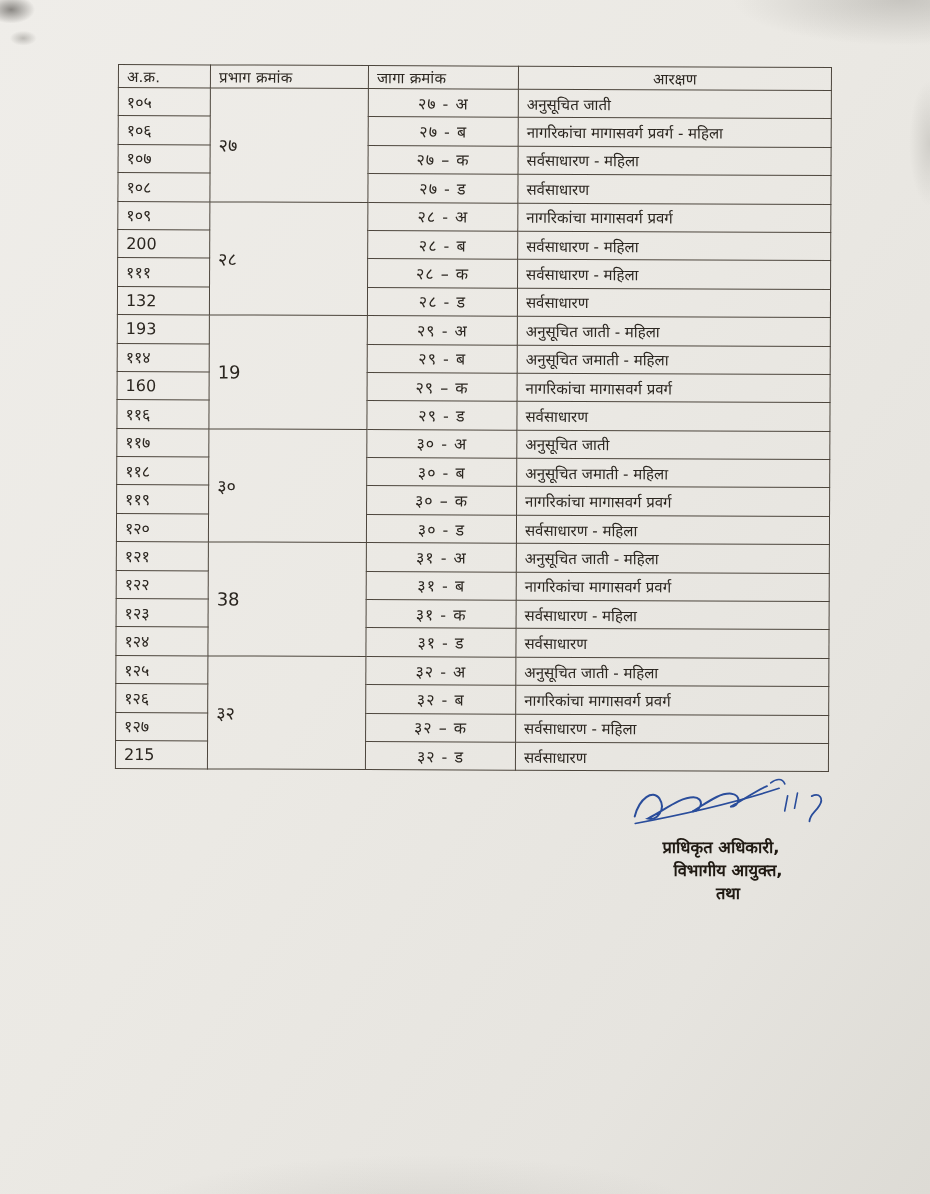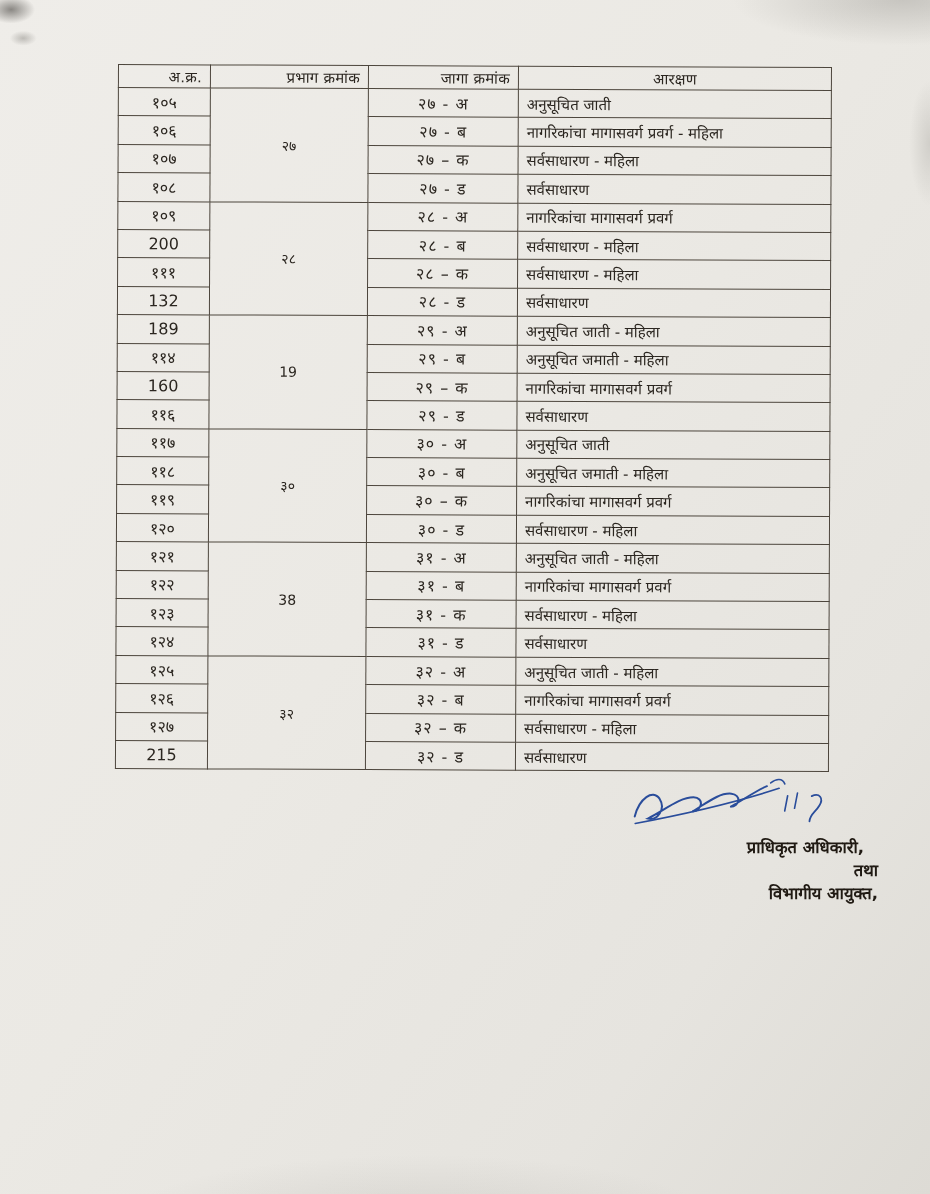--- a/index.html
+++ b/index.html
@@ -29,32 +29,32 @@
     transform:rotate(0.25deg); transform-origin:top left;
   }
   .doc-table th, .doc-table td {
     border:1.2px solid #4d463d;
     color:#2b2620;
     padding:1px 8px;
     vertical-align:middle;
   }
   .doc-table th {
     height:23px; font-size:15px; font-weight:normal;
-    text-align:right; letter-spacing:.2px;
+    text-align:left; letter-spacing:.2px;
   }
   .doc-table td { height:28.4px; }
-  .col-sr  { width:92px;  text-align:center; font-size:16px; }
-  .col-ward{ width:158px; text-align:center; font-size:14px; }
+  .col-sr  { width:92px;  font-size:16px; }
+  .col-ward{ width:158px; text-align:left; font-size:18px; }
   .col-seat{ width:150px; text-align:center; font-size:16px; letter-spacing:1px; }
   .col-res { font-size:15px; text-align:left; padding-left:10px; }
   .hand { color:#262019; }
   .sign-area { position:absolute; right:52px; top:772px; width:300px; }
   .signature-svg { display:block; margin:0 0 2px 44px; transform:rotate(-4deg); }
   .sign-text {
-    text-align:right; color:#201a13; font-weight:bold;
+    text-align:center; color:#201a13; font-weight:bold;
     font-size:16.5px; line-height:23px;
   }
   .sign-text .l1 { margin-right:14px; }
 </style>
 </head>
 <body>
 
 <div class="paper"></div>
 
 <table class="doc-table">
@@ -103,21 +103,21 @@
         <td class="col-sr hand">१११</td>
         <td class="col-seat hand">२८ – क</td>
         <td class="col-res">सर्वसाधारण - महिला</td>
       </tr>
       <tr>
         <td class="col-sr hand">132</td>
         <td class="col-seat hand">२८ - ड</td>
         <td class="col-res">सर्वसाधारण</td>
       </tr>
       <tr>
-        <td class="col-sr hand">189</td>
+        <td class="col-sr hand">193</td>
         <td class="col-ward hand" rowspan="4">19</td>
         <td class="col-seat hand">२९ - अ</td>
         <td class="col-res">अनुसूचित जाती - महिला</td>
       </tr>
       <tr>
         <td class="col-sr hand">११४</td>
         <td class="col-seat hand">२९ - ब</td>
         <td class="col-res">अनुसूचित जमाती - महिला</td>
       </tr>
       <tr>
@@ -202,16 +202,16 @@
       <path d="M12 38 C 18 20, 32 12, 38 22 C 44 33, 34 44, 25 41 C 42 34, 58 22, 72 23 C 83 24, 80 37, 70 37 C 84 30, 98 20, 110 22 C 120 24, 118 35, 108 35 C 120 30, 134 21, 146 17"></path>
       <path d="M12 45 C 55 40, 110 32, 158 20" stroke-width="1.6"></path>
       <path d="M150 14 c 6 -4 12 -4 14 2" stroke-width="1.6"></path>
       <path d="M166 28 l -4 15" stroke-width="1.6"></path>
       <path d="M176 26 l -4 15" stroke-width="1.6"></path>
       <path d="M190 30 c 8 -3 12 3 7 10 c -4 6 -10 8 -11 15" stroke-width="1.8"></path>
     </g>
   </svg>
   <div class="sign-text">
     <div class="l1">प्राधिकृत अधिकारी,</div>
+    <div>विभागीय आयुक्त,</div>
     <div>तथा</div>
-    <div>विभागीय आयुक्त,</div>
   </div>
 </div>
 
 </body></html>

